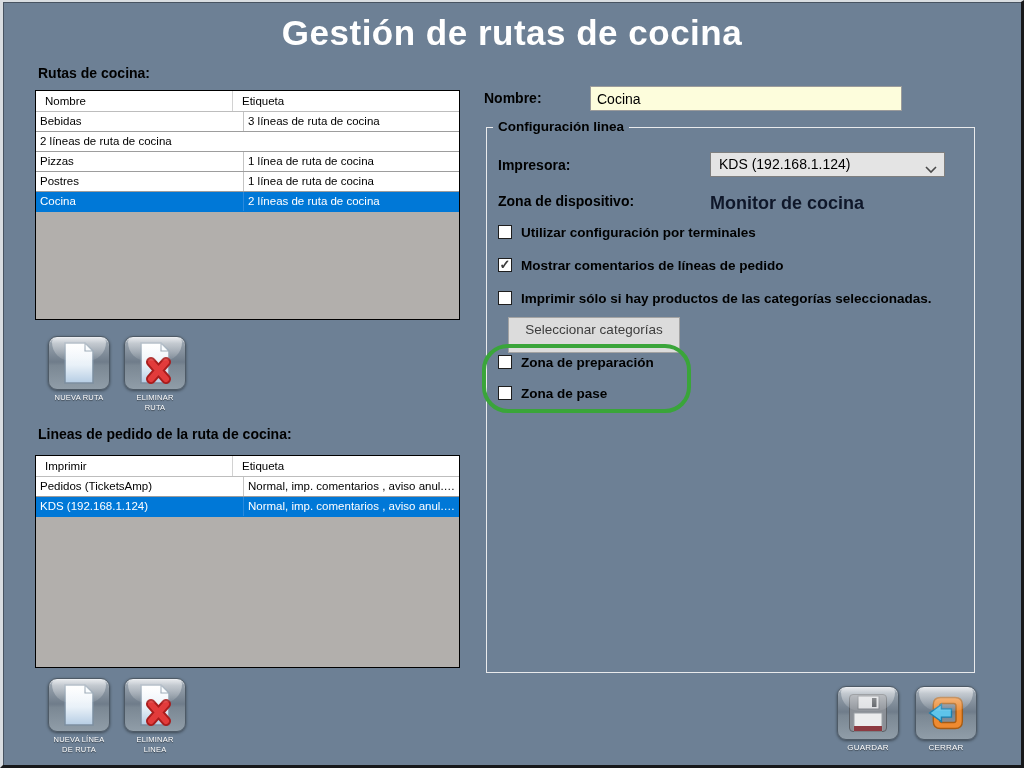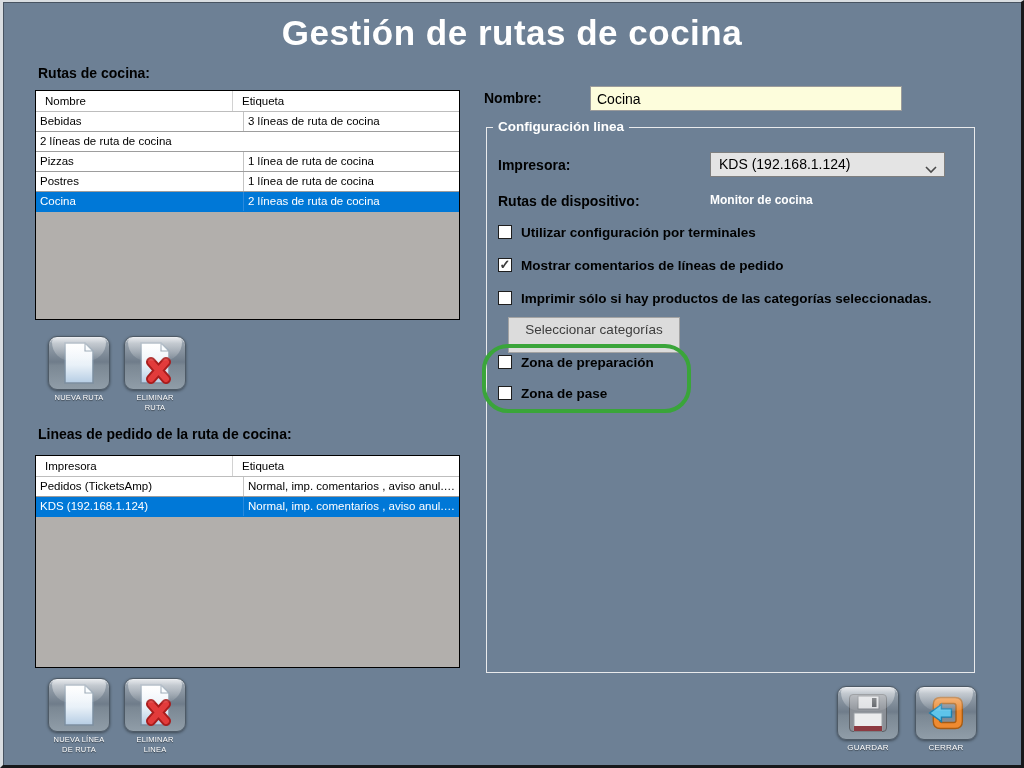--- a/index.html
+++ b/index.html
@@ -42,30 +42,30 @@
     box-shadow: inset 0 1px 0 rgba(255,255,255,.65), 0 1px 3px rgba(0,0,0,.45);
     display:flex; align-items:center; justify-content:center; overflow:hidden; }
   .glass::before { content:''; position:absolute; top:1px; left:3px; right:3px; height:44%;
     border-radius:7px 7px 30px 30px;
     background:linear-gradient(180deg, rgba(255,255,255,.55), rgba(255,255,255,.06)); }
   .icon-btn .lbl { margin:3px auto 0; max-width:54px; font-size:7.5px; line-height:1.3;
     color:#ffffff; text-transform:uppercase; letter-spacing:.2px; text-shadow:0 1px 1px rgba(0,0,0,.5); }
 
   
   .form-label { position:absolute; font-size:14px; font-weight:bold; color:#000; }
-  .form-value { position:absolute; font-size:12px; font-weight:bold; color:#ffffff; }
+  .form-value { position:absolute; font-size:18px; font-weight:bold; color:#0f172a; }
 
   #nombre-input { position:absolute; left:590px; top:86px; width:312px; height:25px;
     background:#fdfddc; border:1px solid #9b9b9b; font-size:14px; color:#000;
     padding:0 6px; font-family:"Liberation Sans", sans-serif; }
 
   .groupbox { position:absolute; left:486px; top:127px; width:489px; height:546px;
     border:1px solid #e9eaec; }
   .groupbox-title { position:absolute; left:493px; top:119px; background:#6d8095;
-    padding:0 5px; font-size:13.5px; font-weight:bold; color:#ffffff; z-index:2; }
+    padding:0 5px; font-size:13.5px; font-weight:bold; color:#000000; z-index:2; }
 
   .combo { position:absolute; left:710px; top:152px; width:235px; height:25px;
     background:#e4e4e4; border:1px solid #7f7f7f; font-size:14px; color:#000;
     padding:3px 24px 0 8px; cursor:default; }
   .combo .chev { position:absolute; right:7px; top:8px; }
 
   .cbrow { position:absolute; left:498px; display:flex; align-items:center; gap:9px; height:18px; }
   .cbbox { width:14px; height:14px; background:#ffffff; border:1px solid #1e1e1e;
     font-size:13px; line-height:12px; text-align:center; color:#3c3c3c; font-weight:bold; flex:0 0 14px; }
   .cblabel { font-size:13.5px; font-weight:bold; color:#000; white-space:nowrap; }
@@ -148,21 +148,21 @@
       <path d="M13 20 L28 37 M28 20 L13 37" stroke="#e23b3b" stroke-width="6" stroke-linecap="round"></path>
     </svg>
   </div>
   <div class="lbl">ELIMINAR RUTA</div>
 </div>
 
 <div class="section-label" style="left:38px; top:426px;">Lineas de pedido de la ruta de cocina:</div>
 
 <div class="listview" id="lines-table">
   <div class="lv-header">
-    <div class="lv-col c1">Impresora</div>
+    <div class="lv-col c1">Imprimir</div>
     <div class="lv-col c2">Etiqueta</div>
   </div>
   <div class="lv-body">
       <div class="lv-row">
         <div class="lv-cell c1">Pedidos (TicketsAmp)</div>
         <div class="lv-cell c2">Normal, imp. comentarios , aviso anul. , aviso...</div>
       </div>
       <div class="lv-row selected">
         <div class="lv-cell c1">KDS (192.168.1.124)</div>
         <div class="lv-cell c2">Normal, imp. comentarios , aviso anul. , aviso...</div>
@@ -201,21 +201,21 @@
 <div class="form-label" style="left:498px; top:157px;">Impresora:</div>
 <div class="combo">
   <span>KDS (192.168.1.124)</span>
   <span class="chev">
     <svg width="12" height="8" viewBox="0 0 12 8">
         <path d="M1 1 L6 6 L11 1" fill="none" stroke="#4a4a4a" stroke-width="1.6"></path>
       </svg>
   </span>
 </div>
 
-<div class="form-label" style="left:498px; top:193px;">Rutas de dispositivo:</div>
+<div class="form-label" style="left:498px; top:193px;">Zona de dispositivo:</div>
 <div class="form-value" style="left:710px; top:193px;">Monitor de cocina</div>
 
 <div class="cbrow" style="top:223px;">
   <div class="cbbox"></div>
   <div class="cblabel">Utilizar configuración por terminales</div>
 </div>
 <div class="cbrow" style="top:256px;">
   <div class="cbbox">✓</div>
   <div class="cblabel">Mostrar comentarios de líneas de pedido</div>
 </div>

